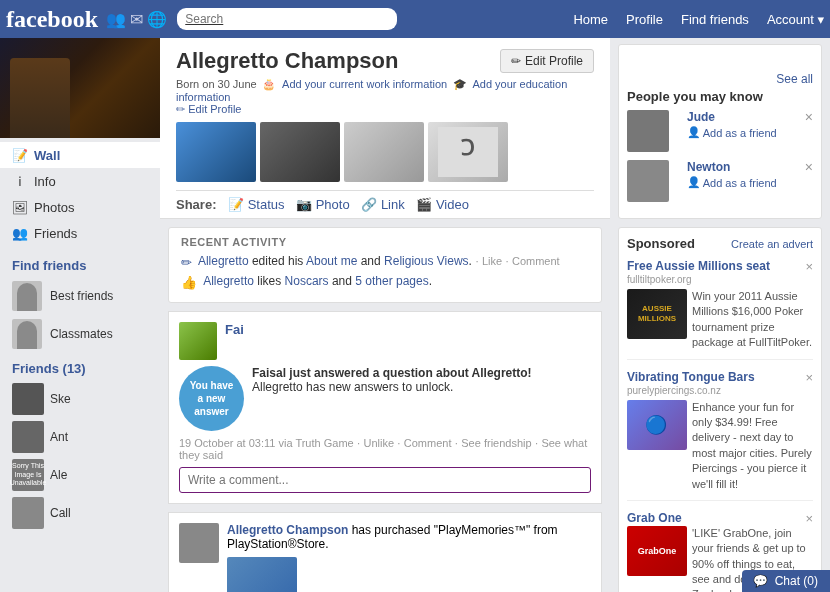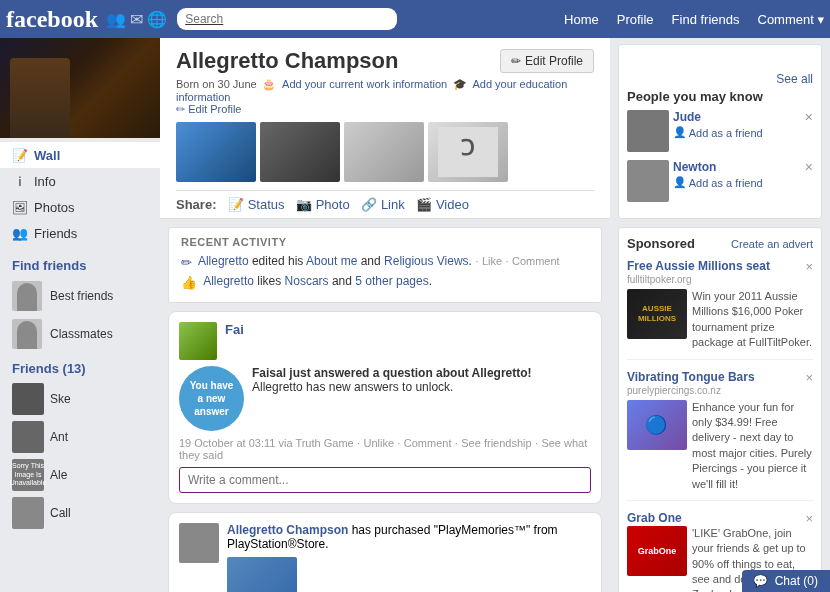--- a/index.html
+++ b/index.html
@@ -273,21 +273,21 @@
       color: #333;
     }
     .activity-icon { color: #3b5998; font-size: 13px; margin-top: 1px; }
     .activity-text a { color: #3b5998; text-decoration: none; }
     .activity-actions { color: #999; font-size: 11px; }
     .activity-actions a { color: #999; text-decoration: none; }
 
     .feed-post {
       background: white;
       border: 1px solid #ddd;
-      border-radius: 8px;
+      border-radius: 0;
       margin-bottom: 8px;
       padding: 10px;
     }
     .post-header {
       display: flex;
       align-items: flex-start;
       gap: 8px;
       margin-bottom: 6px;
     }
     .post-meta { font-size: 13px; }
@@ -384,21 +384,21 @@
       justify-content: space-between;
       align-items: center;
       margin-bottom: 6px;
     }
     .section-title { font-size: 13px; font-weight: bold; color: #333; margin-top: 36px; }
     .section-see-all { font-size: 12px; color: #3b5998; cursor: pointer; text-decoration: none; }
 
     .people-item {
       display: flex;
       align-items: flex-start;
-      gap: 4px;
+      gap: 18px;
       margin-bottom: 8px;
       position: relative;
     }
     .people-photo {
       width: 42px;
       height: 42px;
       background: #888;
       border-radius: 2px;
       flex-shrink: 0;
     }
@@ -515,21 +515,21 @@
     <span class="nav-icon">✉</span>
     <span class="nav-icon">🌐</span>
   </div>
   <div id="search-bar">
     <input id="search-input" type="text" placeholder="Search" style="">
   </div>
   <div id="nav-links">
     <span class="nav-link">Home</span>
     <span class="nav-link">Profile</span>
     <span class="nav-link">Find friends</span>
-    <span class="nav-link">Comment ▾</span>
+    <span class="nav-link">Account ▾</span>
   </div>
 </nav>
 
 <div id="page-wrapper">
 
   <div id="left-sidebar">
     <div id="profile-cover">
       <div id="cover-image">
         <div class="cover-figure"></div>
       </div>

